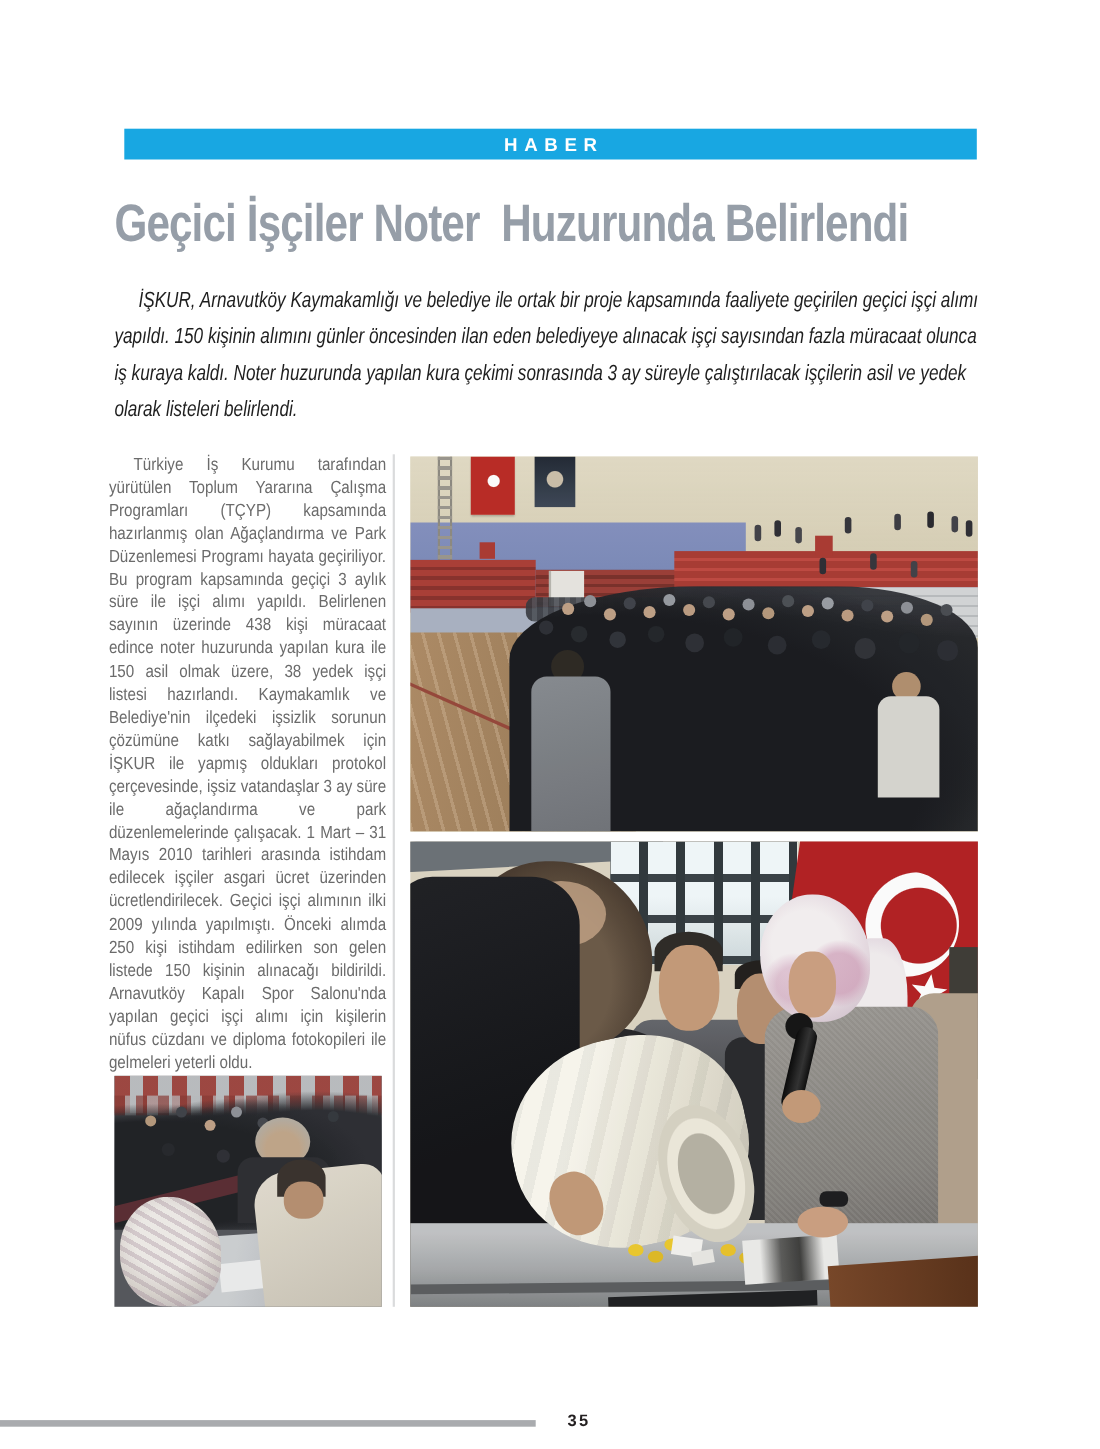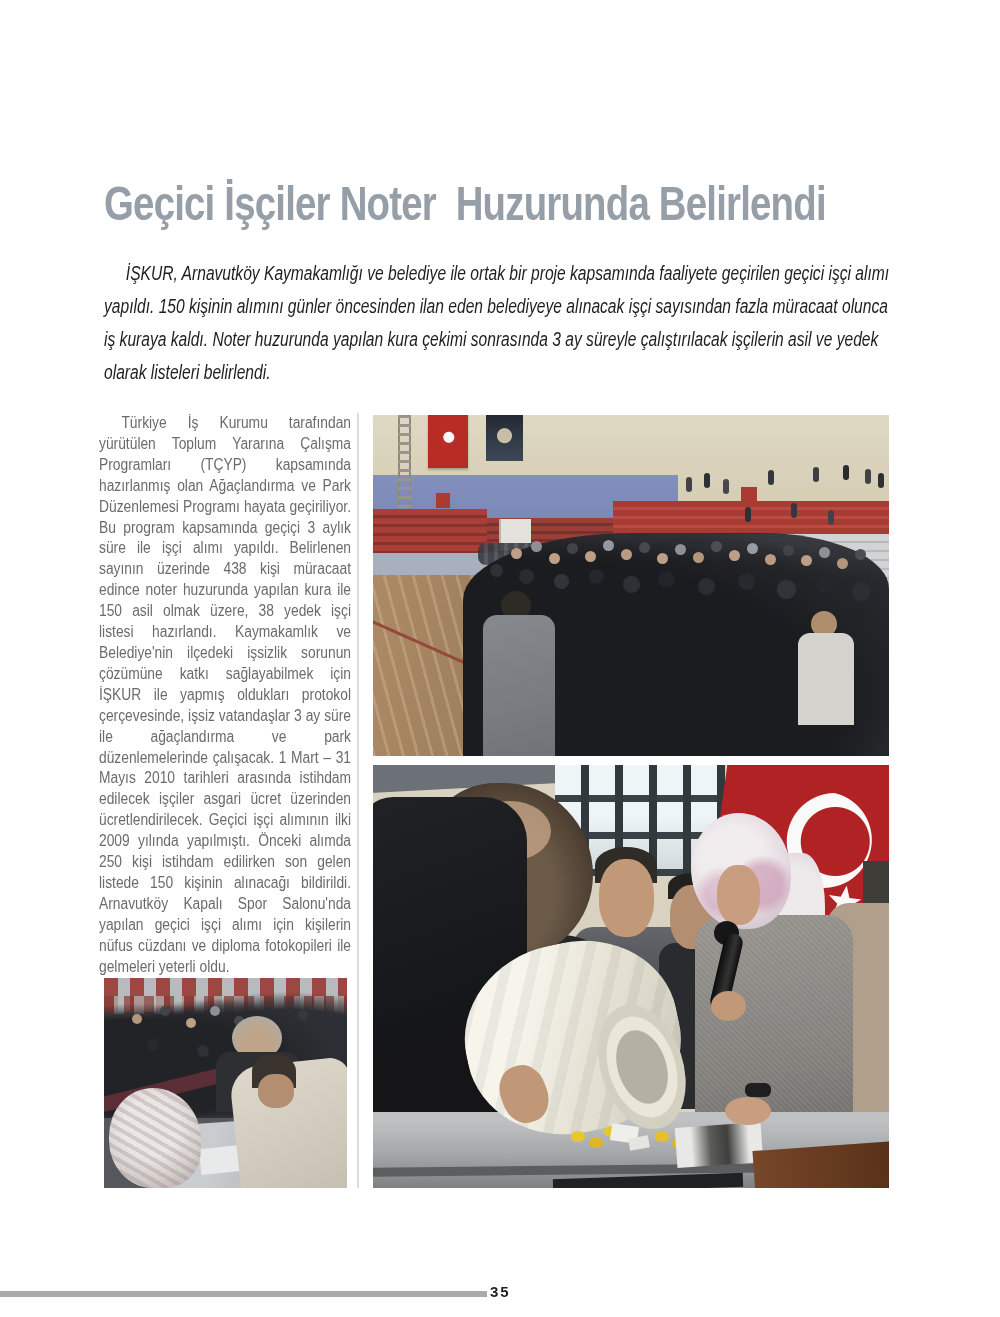--- a/index.html
+++ b/index.html
@@ -29,21 +29,21 @@
   
   .bodycol{position:absolute;left:99px;top:413px;width:292px;
            font-size:16px;line-height:20.9px;color:var(--body-text);
            text-align:justify;text-indent:26px;transform:scaleX(.863);transform-origin:left top;}
 
   
   .vrule{position:absolute;left:357px;top:413px;width:2px;height:775px;background:var(--divider-rule);}
 
   
   .footer-bar{position:absolute;left:0;top:1291px;width:487px;height:6px;background:var(--footer-bar);}
-  .pagenum{position:absolute;left:490px;top:1283px;font-size:15px;font-weight:bold;color:#231f20;
+  .pagenum{position:absolute;left:516px;top:1283px;font-size:15px;font-weight:bold;color:#231f20;
            letter-spacing:2px;}
 
   
   .photo{position:absolute;overflow:hidden;}
   .scene{position:relative;width:100%;height:100%;filter:blur(.7px) saturate(.92) contrast(.96);}
   .scene div{position:absolute;}
 
   
   .photo1{left:373px;top:415px;width:516px;height:341px;background:#d6cdb0;}
   .p1-wallshade{inset:0;background:linear-gradient(180deg,rgba(255,255,255,.25),rgba(120,110,80,.12) 55%,transparent 60%);}
@@ -198,20 +198,21 @@
   .p3-creamface{left:154px;top:96px;width:36px;height:34px;background:#b98e6c;border-radius:45%;}
   .p3-scarf3{left:5px;top:110px;width:92px;height:100px;border-radius:50% 55% 40% 50%;
      background:repeating-linear-gradient(30deg,rgba(150,120,140,.28) 0 4px,transparent 4px 9px),
                 radial-gradient(circle at 45% 40%,#f0ece8 0 35%,#d8d2cc 65%,#b0a6aa 100%);}
 </style>
 </head>
 <body>
 
 <div class="page">
 
+  <div class="kicker">HABER</div>
 
   <h1 class="headline">Geçici İşçiler Noter  Huzurunda Belirlendi</h1>
 
   <p class="intro">İŞKUR, Arnavutköy Kaymakamlığı ve belediye ile ortak bir proje kapsamında faaliyete geçirilen geçici işçi alımı yapıldı. 150 kişinin alımını günler öncesinden ilan eden belediyeye alınacak işçi sayısından fazla müracaat olunca iş kuraya kaldı. Noter huzurunda yapılan kura çekimi sonrasında 3 ay süreyle çalıştırılacak işçilerin asil ve yedek olarak listeleri belirlendi.</p>
 
   <p class="bodycol">Türkiye İş Kurumu tarafından yürütülen Toplum Yararına Çalışma Programları (TÇYP) kapsamında hazırlanmış olan Ağaçlandırma ve Park Düzenlemesi Programı hayata geçiriliyor. Bu program kapsamında geçiçi 3 aylık süre ile işçi alımı yapıldı. Belirlenen sayının üzerinde 438 kişi müracaat edince noter huzurunda yapılan kura ile 150 asil olmak üzere, 38 yedek işçi listesi hazırlandı. Kaymakamlık ve Belediye'nin ilçedeki işsizlik sorunun çözümüne katkı sağlayabilmek için İŞKUR ile yapmış oldukları protokol çerçevesinde, işsiz vatandaşlar 3 ay süre ile ağaçlandırma ve park düzenlemelerinde çalışacak. 1 Mart – 31 Mayıs 2010 tarihleri arasında istihdam edilecek işçiler asgari ücret üzerinden ücretlendirilecek. Geçici işçi alımının ilki 2009 yılında yapılmıştı. Önceki alımda 250 kişi istihdam edilirken son gelen listede 150 kişinin alınacağı bildirildi. Arnavutköy Kapalı Spor Salonu'nda yapılan geçici işçi alımı için kişilerin nüfus cüzdanı ve diploma fotokopileri ile gelmeleri yeterli oldu.</p>
 
   <div class="vrule"></div>
 
   <div class="photo photo1">

